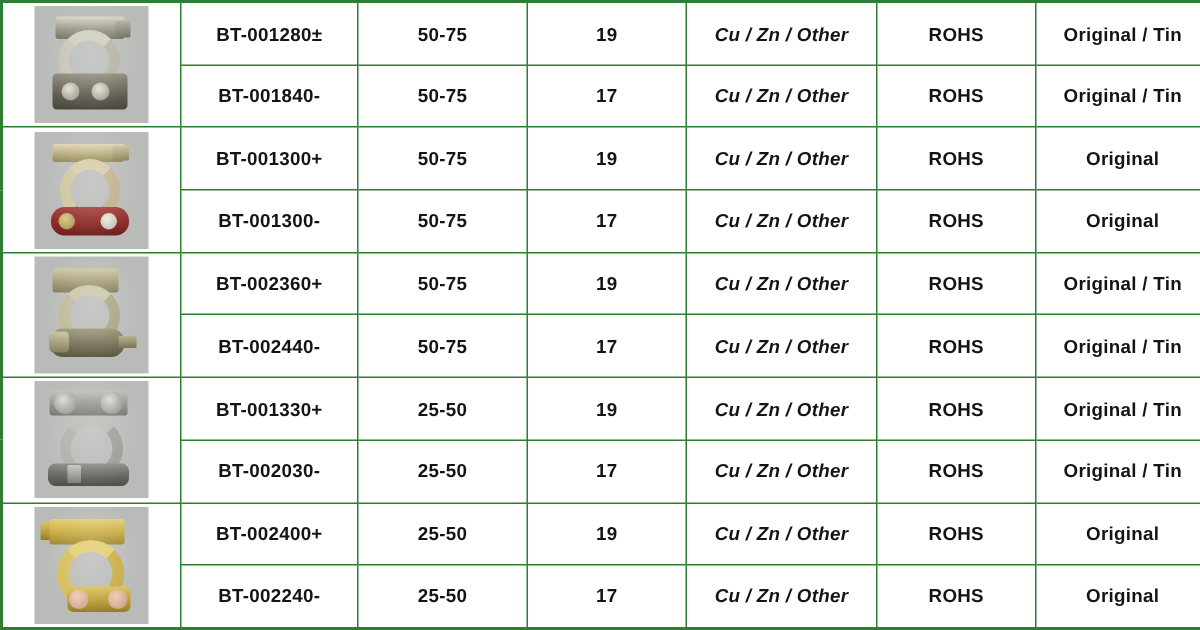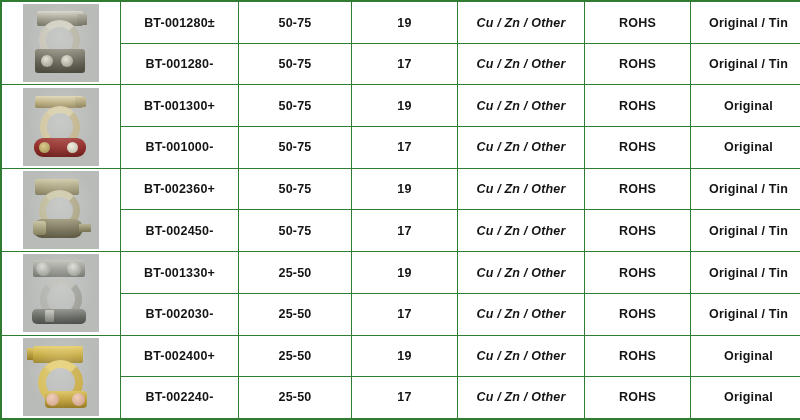--- a/index.html
+++ b/index.html
@@ -189,21 +189,21 @@
           </div>
         </td>
         <td class="model-cell">BT-001280±</td>
         <td class="range-cell">50-75</td>
         <td class="size-cell">19</td>
         <td class="material-cell">Cu / Zn / Other</td>
         <td class="cert-cell">ROHS</td>
         <td class="finish-cell">Original / Tin</td>
       </tr>
       <tr>
-        <td class="model-cell">BT-001280-</td>
+        <td class="model-cell">BT-001840-</td>
         <td class="range-cell">50-75</td>
         <td class="size-cell">17</td>
         <td class="material-cell">Cu / Zn / Other</td>
         <td class="cert-cell">ROHS</td>
         <td class="finish-cell">Original / Tin</td>
       </tr>
 
       <tr>
         <td class="img-cell" rowspan="2">
           <div class="photo p2">
@@ -217,21 +217,21 @@
           </div>
         </td>
         <td class="model-cell">BT-001300+</td>
         <td class="range-cell">50-75</td>
         <td class="size-cell">19</td>
         <td class="material-cell">Cu / Zn / Other</td>
         <td class="cert-cell">ROHS</td>
         <td class="finish-cell">Original</td>
       </tr>
       <tr>
-        <td class="model-cell">BT-001000-</td>
+        <td class="model-cell">BT-001300-</td>
         <td class="range-cell">50-75</td>
         <td class="size-cell">17</td>
         <td class="material-cell">Cu / Zn / Other</td>
         <td class="cert-cell">ROHS</td>
         <td class="finish-cell">Original</td>
       </tr>
 
       <tr>
         <td class="img-cell" rowspan="2">
           <div class="photo p3">
@@ -244,21 +244,21 @@
           </div>
         </td>
         <td class="model-cell">BT-002360+</td>
         <td class="range-cell">50-75</td>
         <td class="size-cell">19</td>
         <td class="material-cell">Cu / Zn / Other</td>
         <td class="cert-cell">ROHS</td>
         <td class="finish-cell">Original / Tin</td>
       </tr>
       <tr>
-        <td class="model-cell">BT-002450-</td>
+        <td class="model-cell">BT-002440-</td>
         <td class="range-cell">50-75</td>
         <td class="size-cell">17</td>
         <td class="material-cell">Cu / Zn / Other</td>
         <td class="cert-cell">ROHS</td>
         <td class="finish-cell">Original / Tin</td>
       </tr>
 
       <tr>
         <td class="img-cell" rowspan="2">
           <div class="photo p4">

